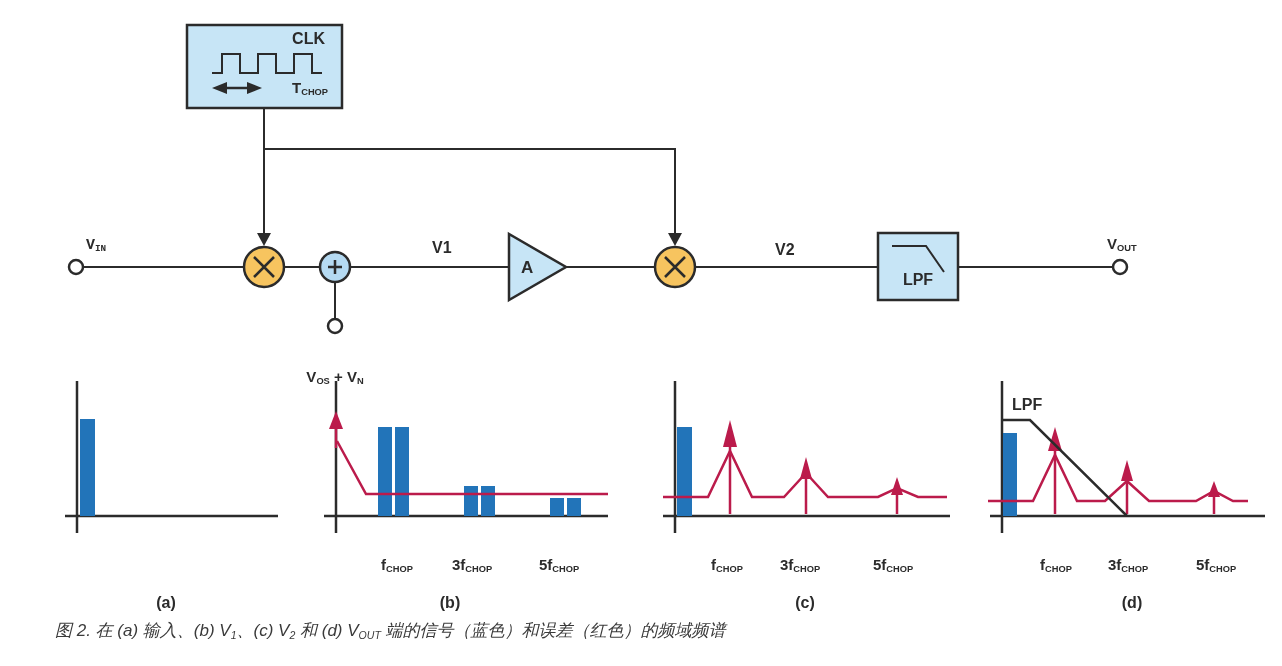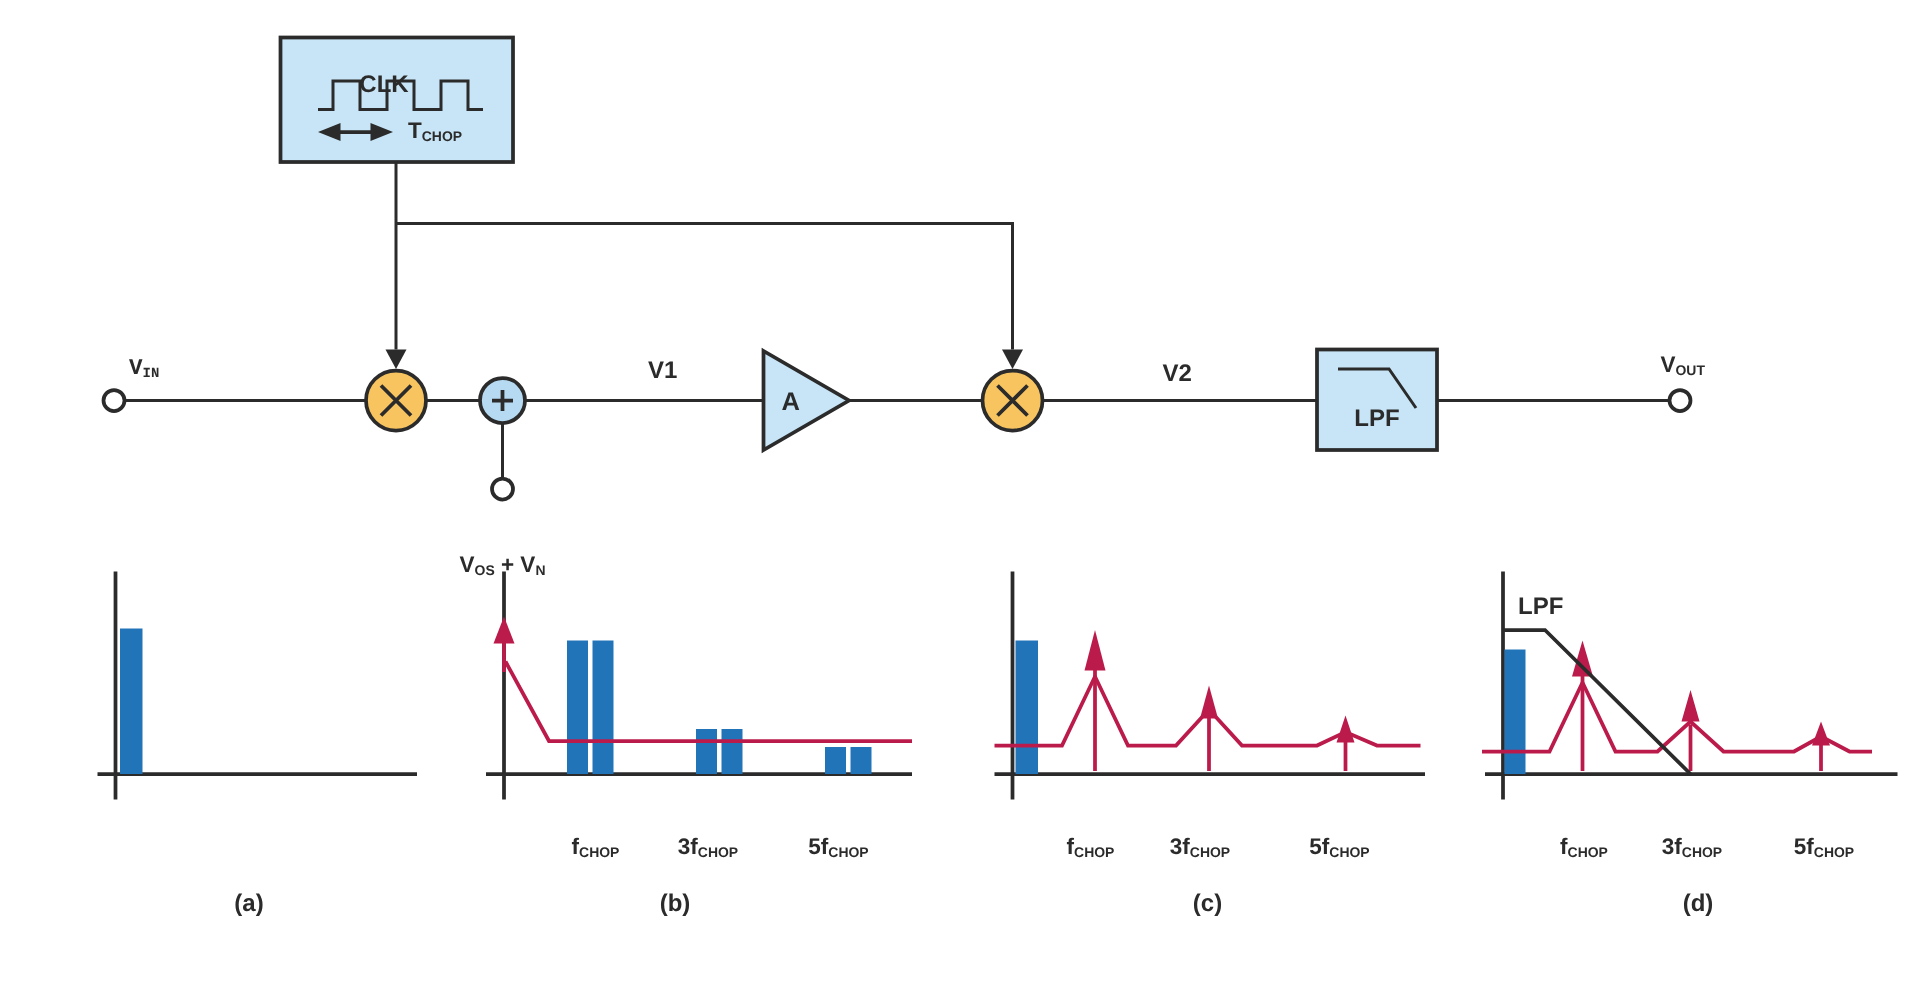--- a/index.html
+++ b/index.html
@@ -132,22 +132,22 @@
       <rect class="bar" x="1003" y="433" width="14" height="83"></rect>
       <path class="red" d="M988,501 H1033 L1055,455 L1077,501 H1105 L1127,481 L1149,501 H1196 L1214,491 L1233,501 H1248"></path>
       <path class="red" d="M1055,514 V438 M1127,514 V483 M1214,514 V493"></path>
       <polygon class="redfill" points="1055,427 1048,451 1062,451"></polygon>
       <polygon class="redfill" points="1127,460 1121,481 1133,481"></polygon>
       <polygon class="redfill" points="1214,481 1208,497 1220,497"></polygon>
       <path class="thick" d="M1002,420 H1030 L1127,516"></path>
     </g>
   </svg>
 
-  <div class="lbl boxtitle" style="left:187px;top:31px;width:138px;text-align:center;margin-top:18px;"><span>CLK</span></div>
-  <div class="lbl" style="left:272px;top:80px;"><span>T</span><sub>CHOP</sub></div>
+  <div class="lbl boxtitle" style="left:187px;top:31px;width:138px;text-align:right;"><span>CLK</span></div>
+  <div class="lbl" style="left:292px;top:80px;"><span>T</span><sub>CHOP</sub></div>
 
   <div class="lbl" style="left:86px;top:238px;font-family:Liberation Mono, monospace;"><span>V</span><sub>IN</sub></div>
   <div class="lbl boxtitle" style="left:432px;top:240px;"><span>V1</span></div>
   <div class="lbl" style="left:521px;top:259px;font-size:17px;"><span>A</span></div>
   <div class="lbl boxtitle" style="left:775px;top:242px;"><span>V2</span></div>
   <div class="lbl boxtitle" style="left:878px;top:272px;width:80px;text-align:center;"><span>LPF</span></div>
   <div class="lbl" style="left:1075px;top:236px;margin-left:32px;"><span>V</span><sub>OUT</sub></div>
   <div class="lbl" style="left:335px;top:341px;"><span class="ctr" style="display:inline-block;"><span>V</span><sub>OS</sub><span> + V</span><sub>N</sub></span></div>
 
   <div class="lbl freq ctr" style="left:397px;top:529px;"><span>f</span><sub>CHOP</sub></div>
@@ -162,14 +162,17 @@
   <div class="lbl freq ctr" style="left:1128px;top:529px;"><span>3f</span><sub>CHOP</sub></div>
   <div class="lbl freq ctr" style="left:1216px;top:529px;"><span>5f</span><sub>CHOP</sub></div>
 
   <div class="lbl boxtitle" style="left:1012px;top:397px;"><span>LPF</span></div>
 
   <div class="lbl sublabel ctr" style="left:166px;top:567px;"><span>(a)</span></div>
   <div class="lbl sublabel ctr" style="left:450px;top:567px;"><span>(b)</span></div>
   <div class="lbl sublabel ctr" style="left:805px;top:567px;"><span>(c)</span></div>
   <div class="lbl sublabel ctr" style="left:1132px;top:567px;"><span>(d)</span></div>
 
+  <div class="cap">
+    <span>图 2. 在 (a) 输入、(b) V</span><sub>1</sub><span>、(c) V</span><sub>2</sub><span> 和 (d) V</span><sub>OUT</sub><span> 端的信号（蓝色）和误差（红色）的频域频谱</span>
+  </div>
 
 </div>
 
 </body></html>

